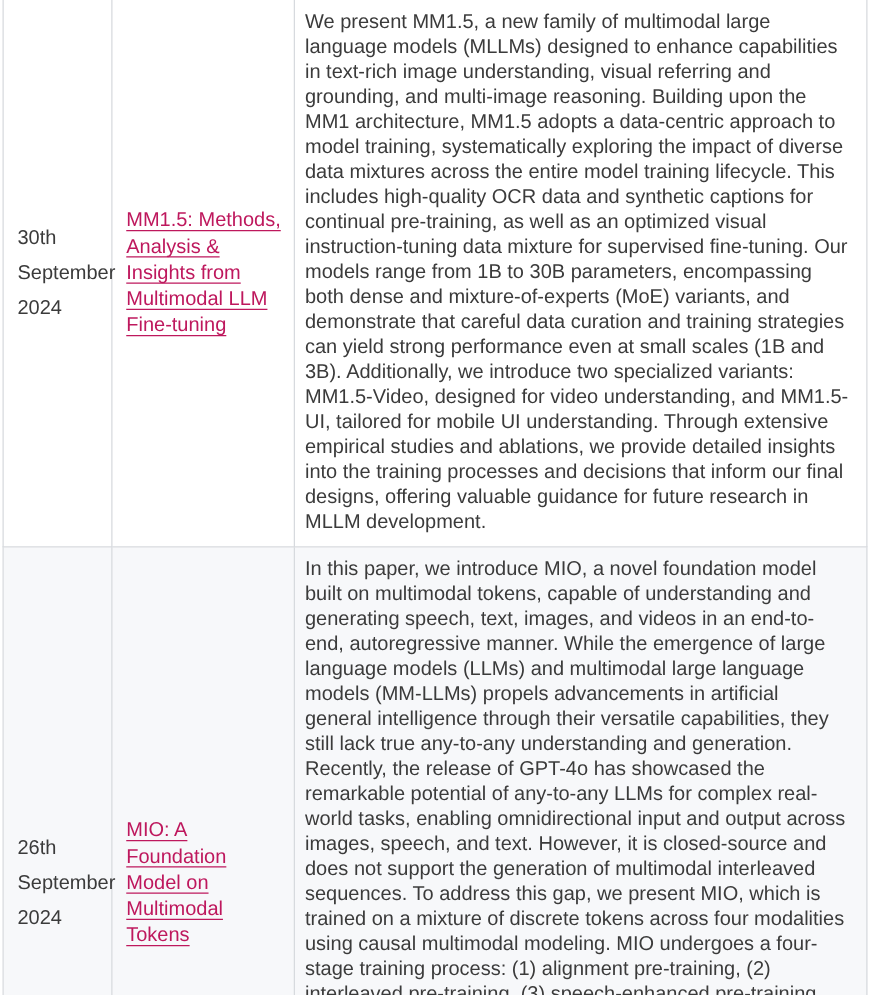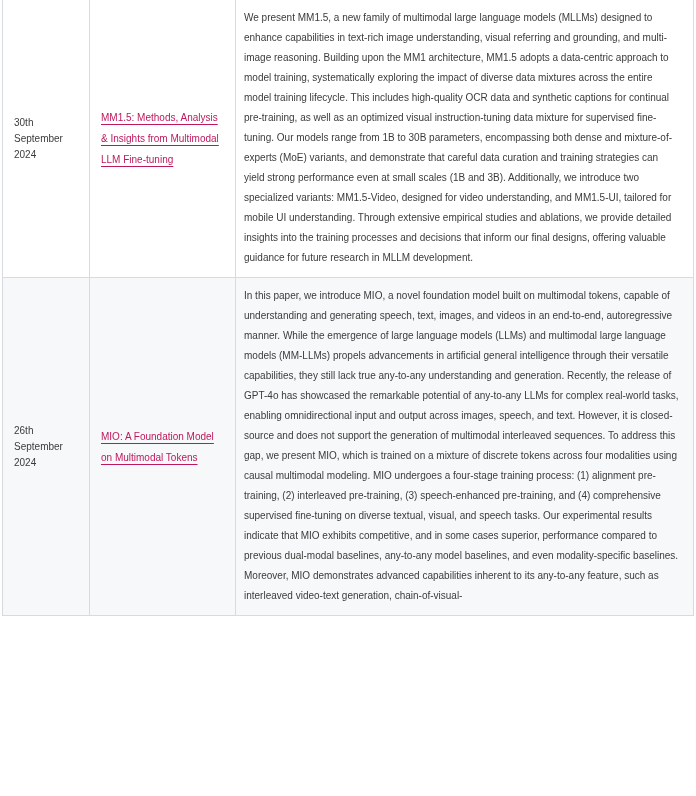--- a/index.html
+++ b/index.html
@@ -22,26 +22,26 @@
     border-collapse: collapse;
     table-layout: fixed;
   }
   col.c-date  { width: 87px; }
   col.c-title { width: 146px; }
   col.c-abs   { width: 458px; }
   td {
     border: 1px solid #d7dade;
     vertical-align: middle;
     color: #3b3b3b;
-    font-size: 10px;
+    font-size: 16px;
   }
   tr.first td { border-top: none; }
   td.cell-date {
     padding: 8px 18px 8px 11px;
-    line-height: 16px;
+    line-height: 28px;
   }
   td.cell-title {
     padding: 8px 8px 8px 11px;
     line-height: 21px;
   }
   td.cell-abstract {
     padding: 8px 13px 9px 8px;
     line-height: 20px;
   }
   tr.alt td { background: #f7f8fa; }

